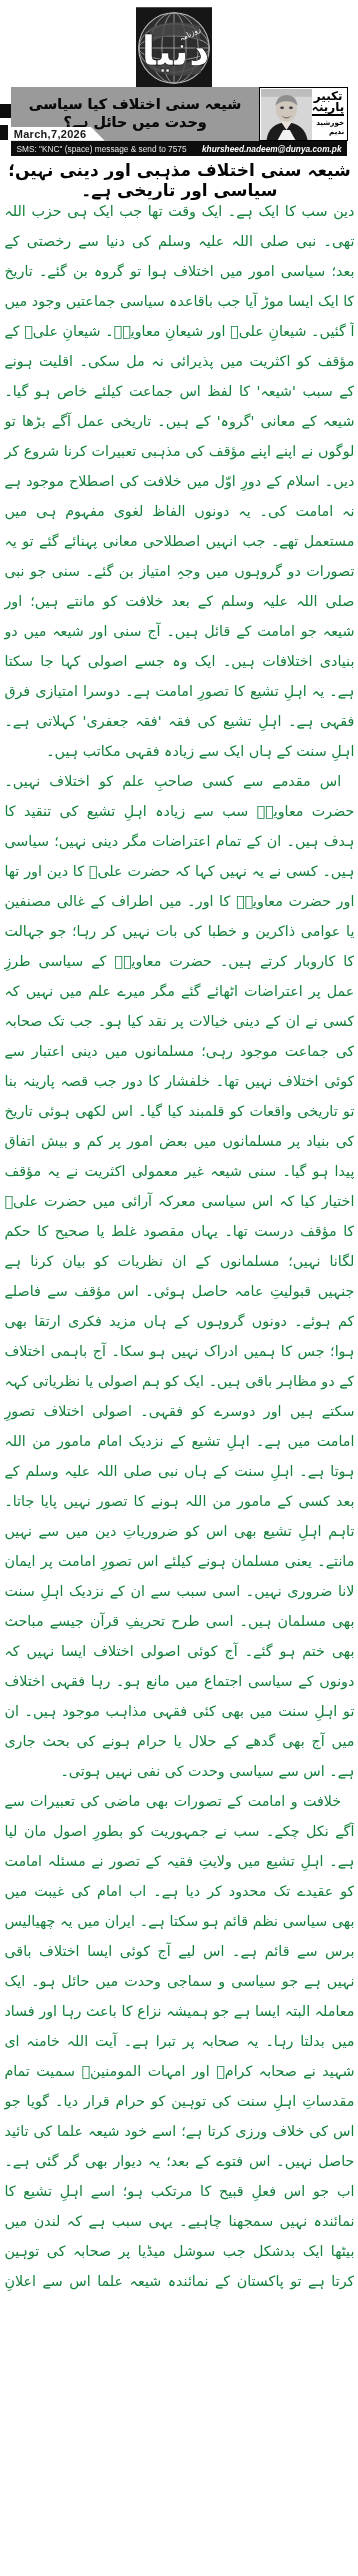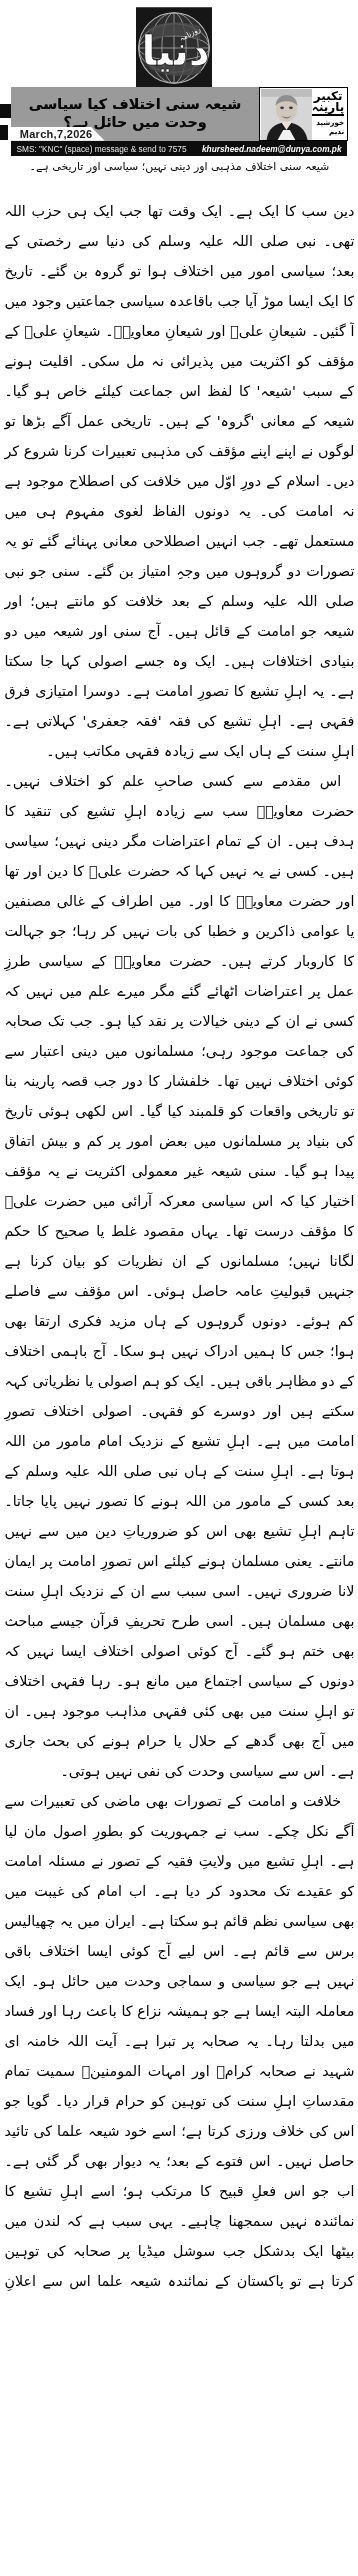--- a/index.html
+++ b/index.html
@@ -24,21 +24,21 @@
     text-shadow:0 0 0.6px #333;
   }
   .date-banner {
     position:absolute; left:-3.3px; top:40px; width:97px; height:13.8px;
     background:#ffffff;
     clip-path:polygon(0 0, 86% 0, 100% 100%, 0 100%);
     display:flex; align-items:center;
   }
   .date-text {
     font-family:"Liberation Sans", sans-serif; font-weight:bold;
-    font-size:11px; padding-left:12px; color:#1a1a1a; letter-spacing:0.3px;
+    font-size:11px; padding-left:6px; color:#1a1a1a; letter-spacing:0.3px;
   }
   .author-panel {
     position:absolute; left:248px; top:0; width:89px; height:54px;
     background:#ffffff; border:1.1px solid #000; box-sizing:border-box;
   }
   .photo { position:absolute; left:0.6px; top:0.6px; width:51px; height:51px; }
   .col-title-wrap {
     position:absolute; right:2.8px; top:2.8px; width:32px; text-align:center;
     direction:rtl;
   }
@@ -50,27 +50,27 @@
     background:#0d0d0d; color:#fff; display:flex; justify-content:space-between;
     align-items:center; padding:0 5.5px; box-sizing:border-box;
   }
   .sms-text { font-family:"Liberation Sans", sans-serif; font-size:8.3px; color:#e8e8e8; }
   .email-text { font-family:"Liberation Sans", sans-serif; font-weight:bold; font-size:8.3px; color:#ffffff;font-style:italic; }
   .edge-mark-a { position:absolute; left:0; top:104px; width:19px; height:14.3px; background:#0d0d0d; }
   .edge-mark-b { position:absolute; left:0; top:125px; width:7.7px; height:15.4px; background:#0d0d0d; }
   
   .lead {
     position:absolute; left:4.4px; top:160px; width:350px;
-    direction:rtl; text-align:center; font-size:11px; font-weight:normal;
+    direction:rtl; text-align:center; font-size:17px; font-weight:bold;
     color:#050505;
   }
   .body-text {
     position:absolute; left:4.4px; top:196px; width:350px; height:2101px;
     overflow:hidden; direction:rtl; text-align:justify;
-    font-size:14.3px; line-height:30px; color:#000000;
+    font-size:14.3px; line-height:30px; color:#15803d;
   }
   .body-text p { margin:0; }
   .body-text p + p { text-indent:13.2px; }
 </style>
 </head>
 <body>
 
 <div class="masthead">
   <svg width="76" height="82" viewBox="0 0 138 148">
     <rect x="0" y="0" width="138" height="148" fill="#161616"></rect>

